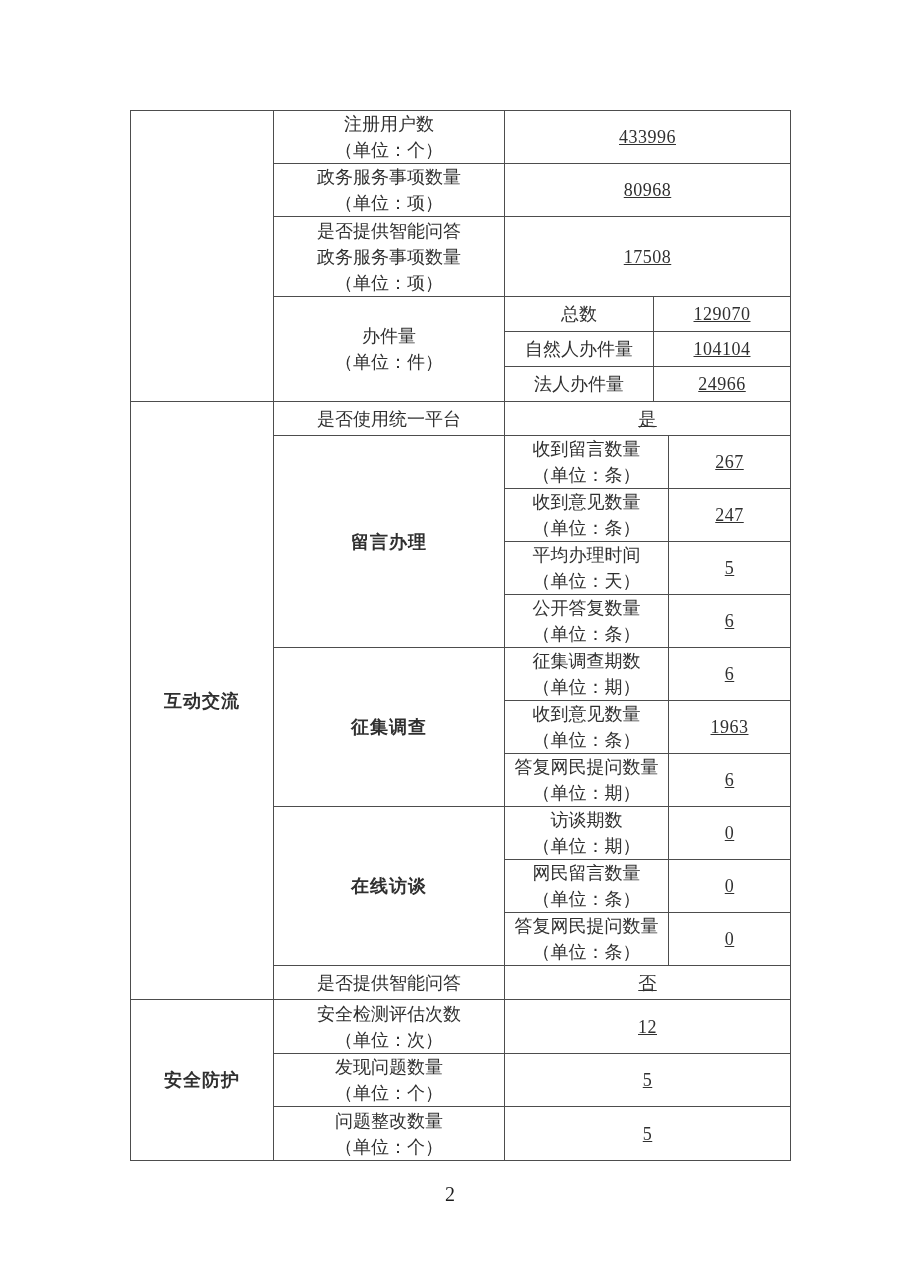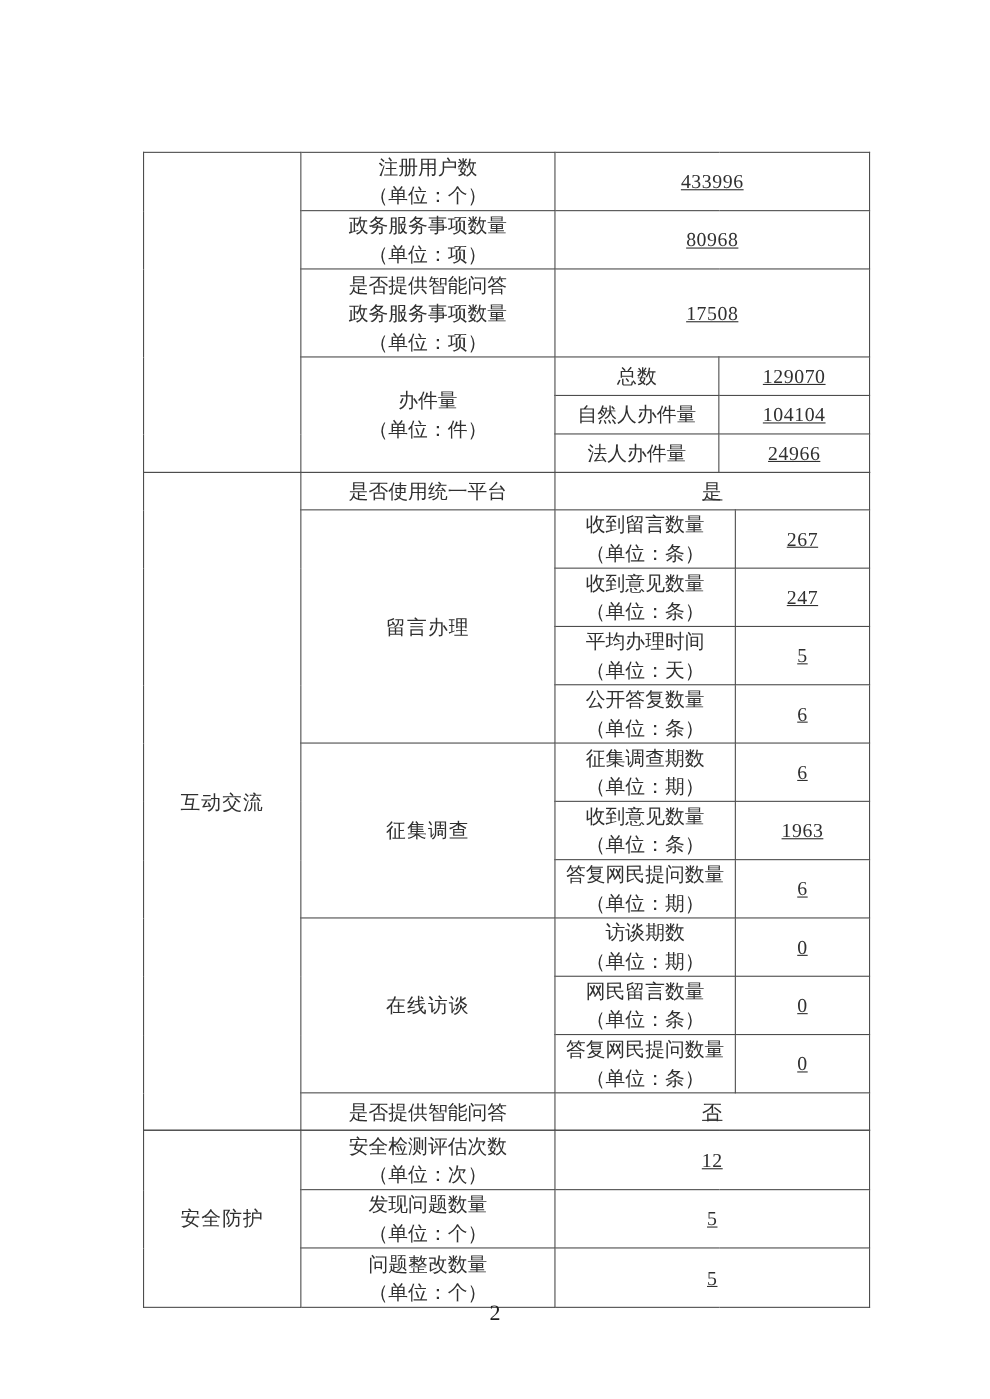--- a/index.html
+++ b/index.html
@@ -11,21 +11,20 @@
     color: #303030;
   }
   .page {
     position: absolute; left: 0; top: 0;
     width: 900px; height: 1272px;
     background: #ffffff;
   }
   .doc-table {
     position: absolute; left: 130px; top: 110px;
     width: 660px;
-    margin-top: 28px;
   }
   table.sec {
     width: 660px;
     border-collapse: collapse;
     table-layout: fixed;
   }
   table.sec + table.sec { margin-top: -1px; }
   td {
     border: 1px solid #4d4d4d;
     text-align: center;
@@ -44,21 +43,21 @@
   
   tr.h51 { height: 51px; }
   tr.h80 { height: 80px; }
   tr.h35 { height: 35px; }
   tr.h34 { height: 34px; }
   tr.h52 { height: 52px; }
   tr.h53 { height: 53px; }
   tr.h54 { height: 54px; }
   .lbl { line-height: 26px; }
   .val { letter-spacing: 0.5px; text-decoration: underline; }
-  .group { letter-spacing: 1px; }
+  .group { letter-spacing: 1px; font-weight: bold; }
   .pagenum {
     position: absolute;
     left: 0; right: 0; top: 1183px;
     text-align: center;
     font-size: 20px;
     color: #1d1d1d;
   }
 </style>
 </head>
 <body>

